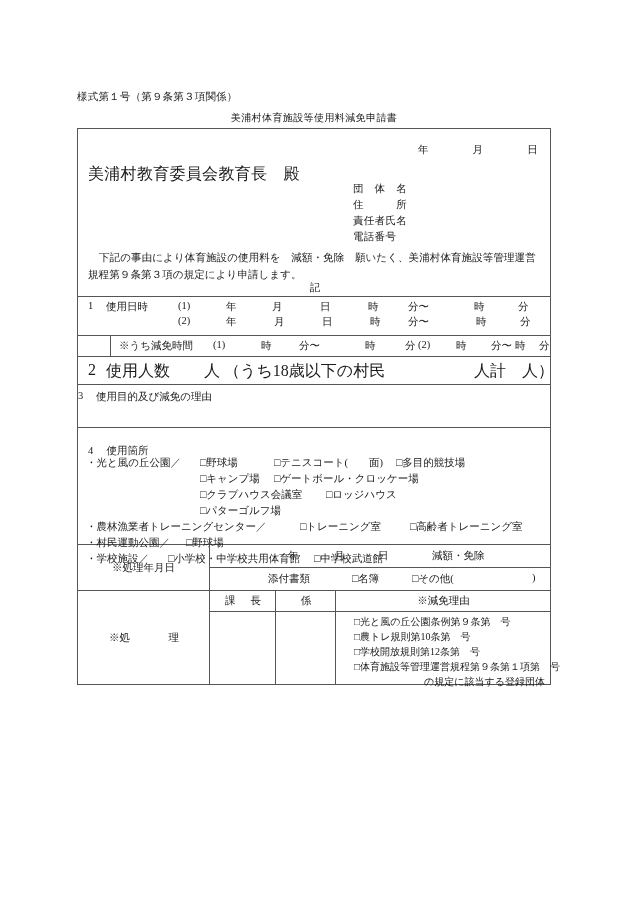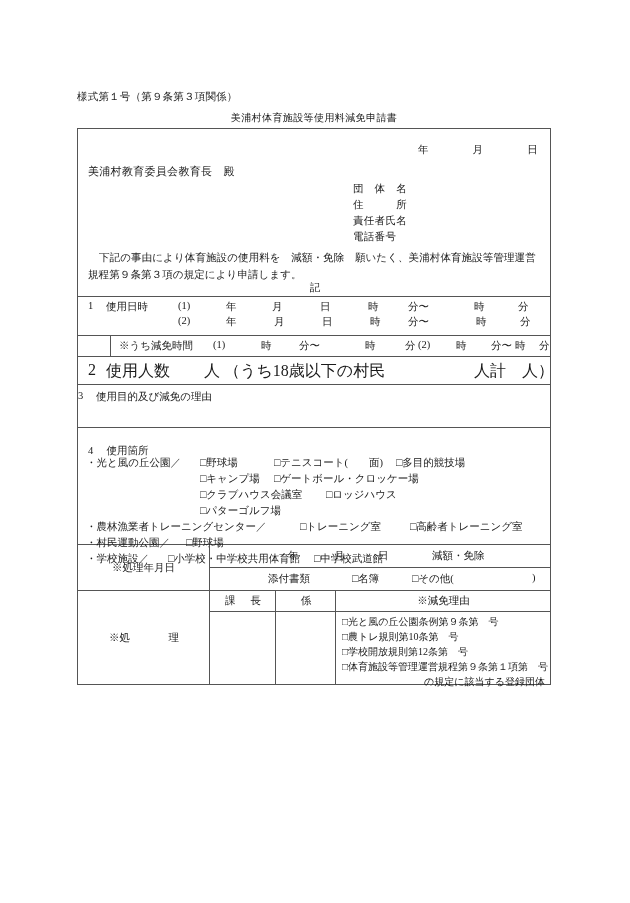--- a/index.html
+++ b/index.html
@@ -74,21 +74,21 @@
     width: 120px;
     display: flex;
     justify-content: space-between;
     font-size: 10.5px;
     letter-spacing: 0.3px;
   }
   .addressee {
     position: absolute;
     left: 10px;
     top: 35px;
-    font-size: 11px;
+    font-size: 16px;
     letter-spacing: 0.3px;
     white-space: nowrap;
     font-family: Liberation Serif, serif;
   }
   .applicant {
     position: absolute;
     left: 275px;
     top: 52px;
     font-size: 10.5px;
     line-height: 16px;
@@ -204,21 +204,21 @@
   }
   .reason-list {
     position: absolute;
     left: 258px; top: 21px;
     width: 215px;
     padding: 2px 0 0 6px;
     box-sizing: border-box;
     font-size: 10px;
     line-height: 15px;
   }
-  .reason-list div { white-space: nowrap; }
+  .reason-list div { white-space: nowrap; margin-left: 12px; }
   .reason-tail { text-align: right; padding-right: 6px; }
 </style>
 </head>
 <body>
 
 <div class="page">
 
   <div class="form-code">様式第１号（第９条第３項関係）</div>
   <div class="doc-title">美浦村体育施設等使用料減免申請書</div>
 

